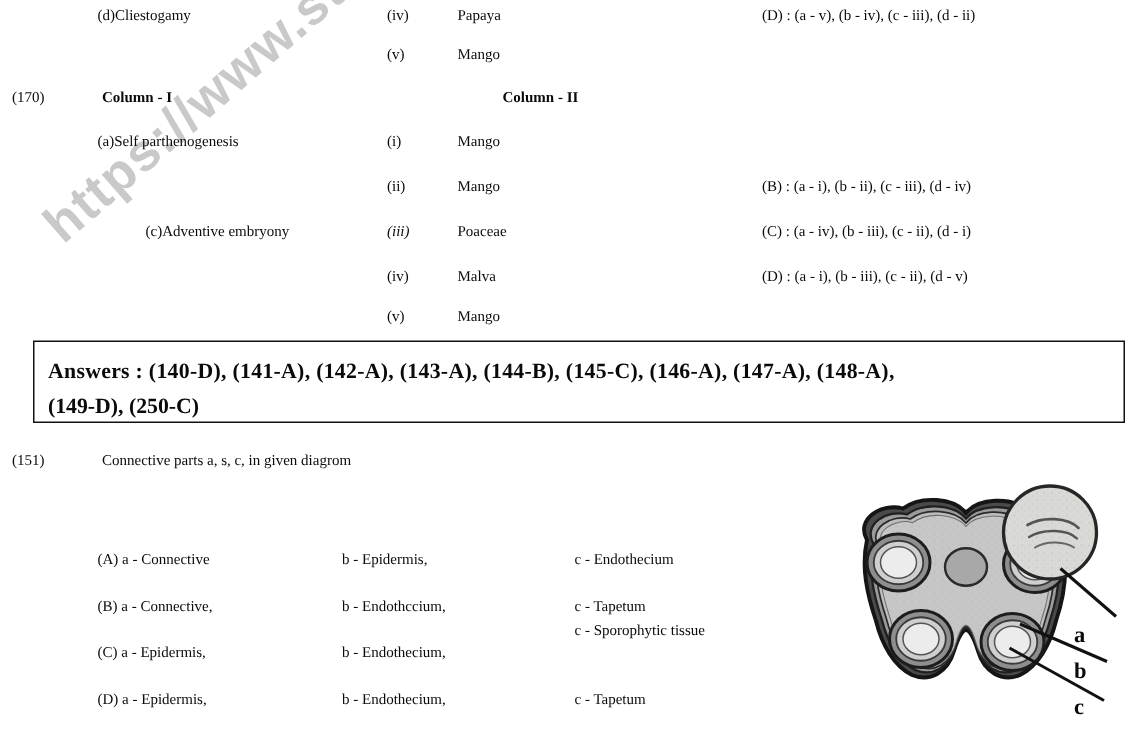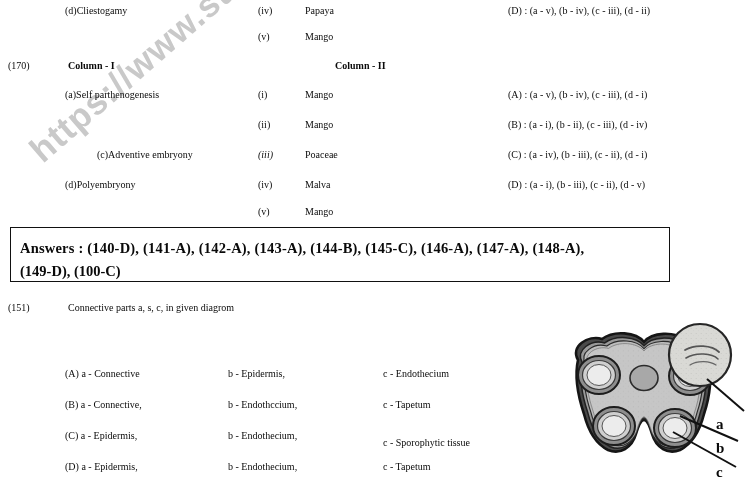--- a/index.html
+++ b/index.html
@@ -46,23 +46,23 @@
     white-space: nowrap;
     line-height: 1;
     z-index: 10;
   }
   .sz { font-size: 10px; }
   .bold { font-weight: bold; }
 
   
   #answers-box {
     position: absolute;
-    left: 10px;
+    left: 22px;
     top: 227px;
-    width: 660px;
+    width: 728px;
     height: 55px;
     border: 1.6px solid #111;
     box-sizing: border-box;
     z-index: 10;
     background: transparent;
   }
   .ans-line {
     position: absolute;
     white-space: nowrap;
     font-weight: bold;
@@ -105,58 +105,56 @@
 
   <div class="t sz" style="left:258px; top:32px;">(v)</div>
   <div class="t sz" style="left:305px; top:32px;">Mango</div>
 
   <div class="t sz" style="left:8px; top:61px;">(170)</div>
   <div class="t sz bold" style="left:68px; top:61px;">Column - I</div>
   <div class="t sz bold" style="left:335px; top:61px;">Column - II</div>
 
   <div class="t sz" style="left:65px; top:90px;">(a)Self parthenogenesis</div>
   <div class="t sz" style="left:65px; top:150px;margin-left:32px;">(c)Adventive embryony</div>
-  <div class="t sz" style="left:65px; top:180px;">(d)Polyembryony</div>
 
   <div class="t sz" style="left:258px; top:90px;">(i)</div>
   <div class="t sz" style="left:258px; top:120px;">(ii)</div>
   <div class="t sz" style="left:258px; top:150px;font-style:italic;">(iii)</div>
   <div class="t sz" style="left:258px; top:180px;">(iv)</div>
   <div class="t sz" style="left:258px; top:207px;">(v)</div>
 
   <div class="t sz" style="left:305px; top:90px;">Mango</div>
   <div class="t sz" style="left:305px; top:120px;">Mango</div>
   <div class="t sz" style="left:305px; top:150px;">Poaceae</div>
   <div class="t sz" style="left:305px; top:180px;">Malva</div>
   <div class="t sz" style="left:305px; top:207px;">Mango</div>
 
-  <div class="t sz" style="left:508px; top:90px;">(A) : (a - v), (b - iv), (c - iii), (d - i)</div>
   <div class="t sz" style="left:508px; top:120px;">(B) : (a - i), (b - ii), (c - iii), (d - iv)</div>
   <div class="t sz" style="left:508px; top:150px;">(C) : (a - iv), (b - iii), (c - ii), (d - i)</div>
   <div class="t sz" style="left:508px; top:180px;">(D) : (a - i), (b - iii), (c - ii), (d - v)</div>
 
   <div id="answers-box">
     <div class="ans-line" id="ans-line-1">Answers  :  (140-D),  (141-A),  (142-A),  (143-A),  (144-B),  (145-C),  (146-A),  (147-A),  (148-A),</div>
-    <div class="ans-line" id="ans-line-2">(149-D),    (100-C)</div>
+    <div class="ans-line" id="ans-line-2">(149-D),    (250-C)</div>
   </div>
 
   <div class="t sz" style="left:8px; top:303px;">(151)</div>
   <div class="t sz" style="left:68px; top:303px;">Connective parts a, s, c, in given diagrom</div>
 
   <div class="t sz" style="left:65px; top:369px;">(A) a - Connective</div>
   <div class="t sz" style="left:228px; top:369px;">b - Epidermis,</div>
   <div class="t sz" style="left:383px; top:369px;text-align:center;">c - Endothecium</div>
 
   <div class="t sz" style="left:65px; top:400px;">(B) a - Connective,</div>
   <div class="t sz" style="left:228px; top:400px;">b - Endothccium,</div>
   <div class="t sz" style="left:383px; top:400px;">c - Tapetum</div>
 
   <div class="t sz" style="left:65px; top:431px;">(C) a - Epidermis,</div>
   <div class="t sz" style="left:228px; top:431px;">b - Endothecium,</div>
-  <div class="t sz" style="left:383px; top:438px;">c - Sporophytic tissue</div>
+  <div class="t sz" style="left:383px; top:416px;">c - Sporophytic tissue</div>
 
   <div class="t sz" style="left:65px; top:462px;">(D) a - Epidermis,</div>
   <div class="t sz" style="left:228px; top:462px;">b - Endothecium,</div>
   <div class="t sz" style="left:383px; top:462px;">c - Tapetum</div>
 
   <div id="diagram">
     <svg width="210" height="169" viewBox="0 0 210 169" xmlns="http://www.w3.org/2000/svg">
       <defs>
 
         <pattern id="speck" width="6" height="6" patternUnits="userSpaceOnUse">

